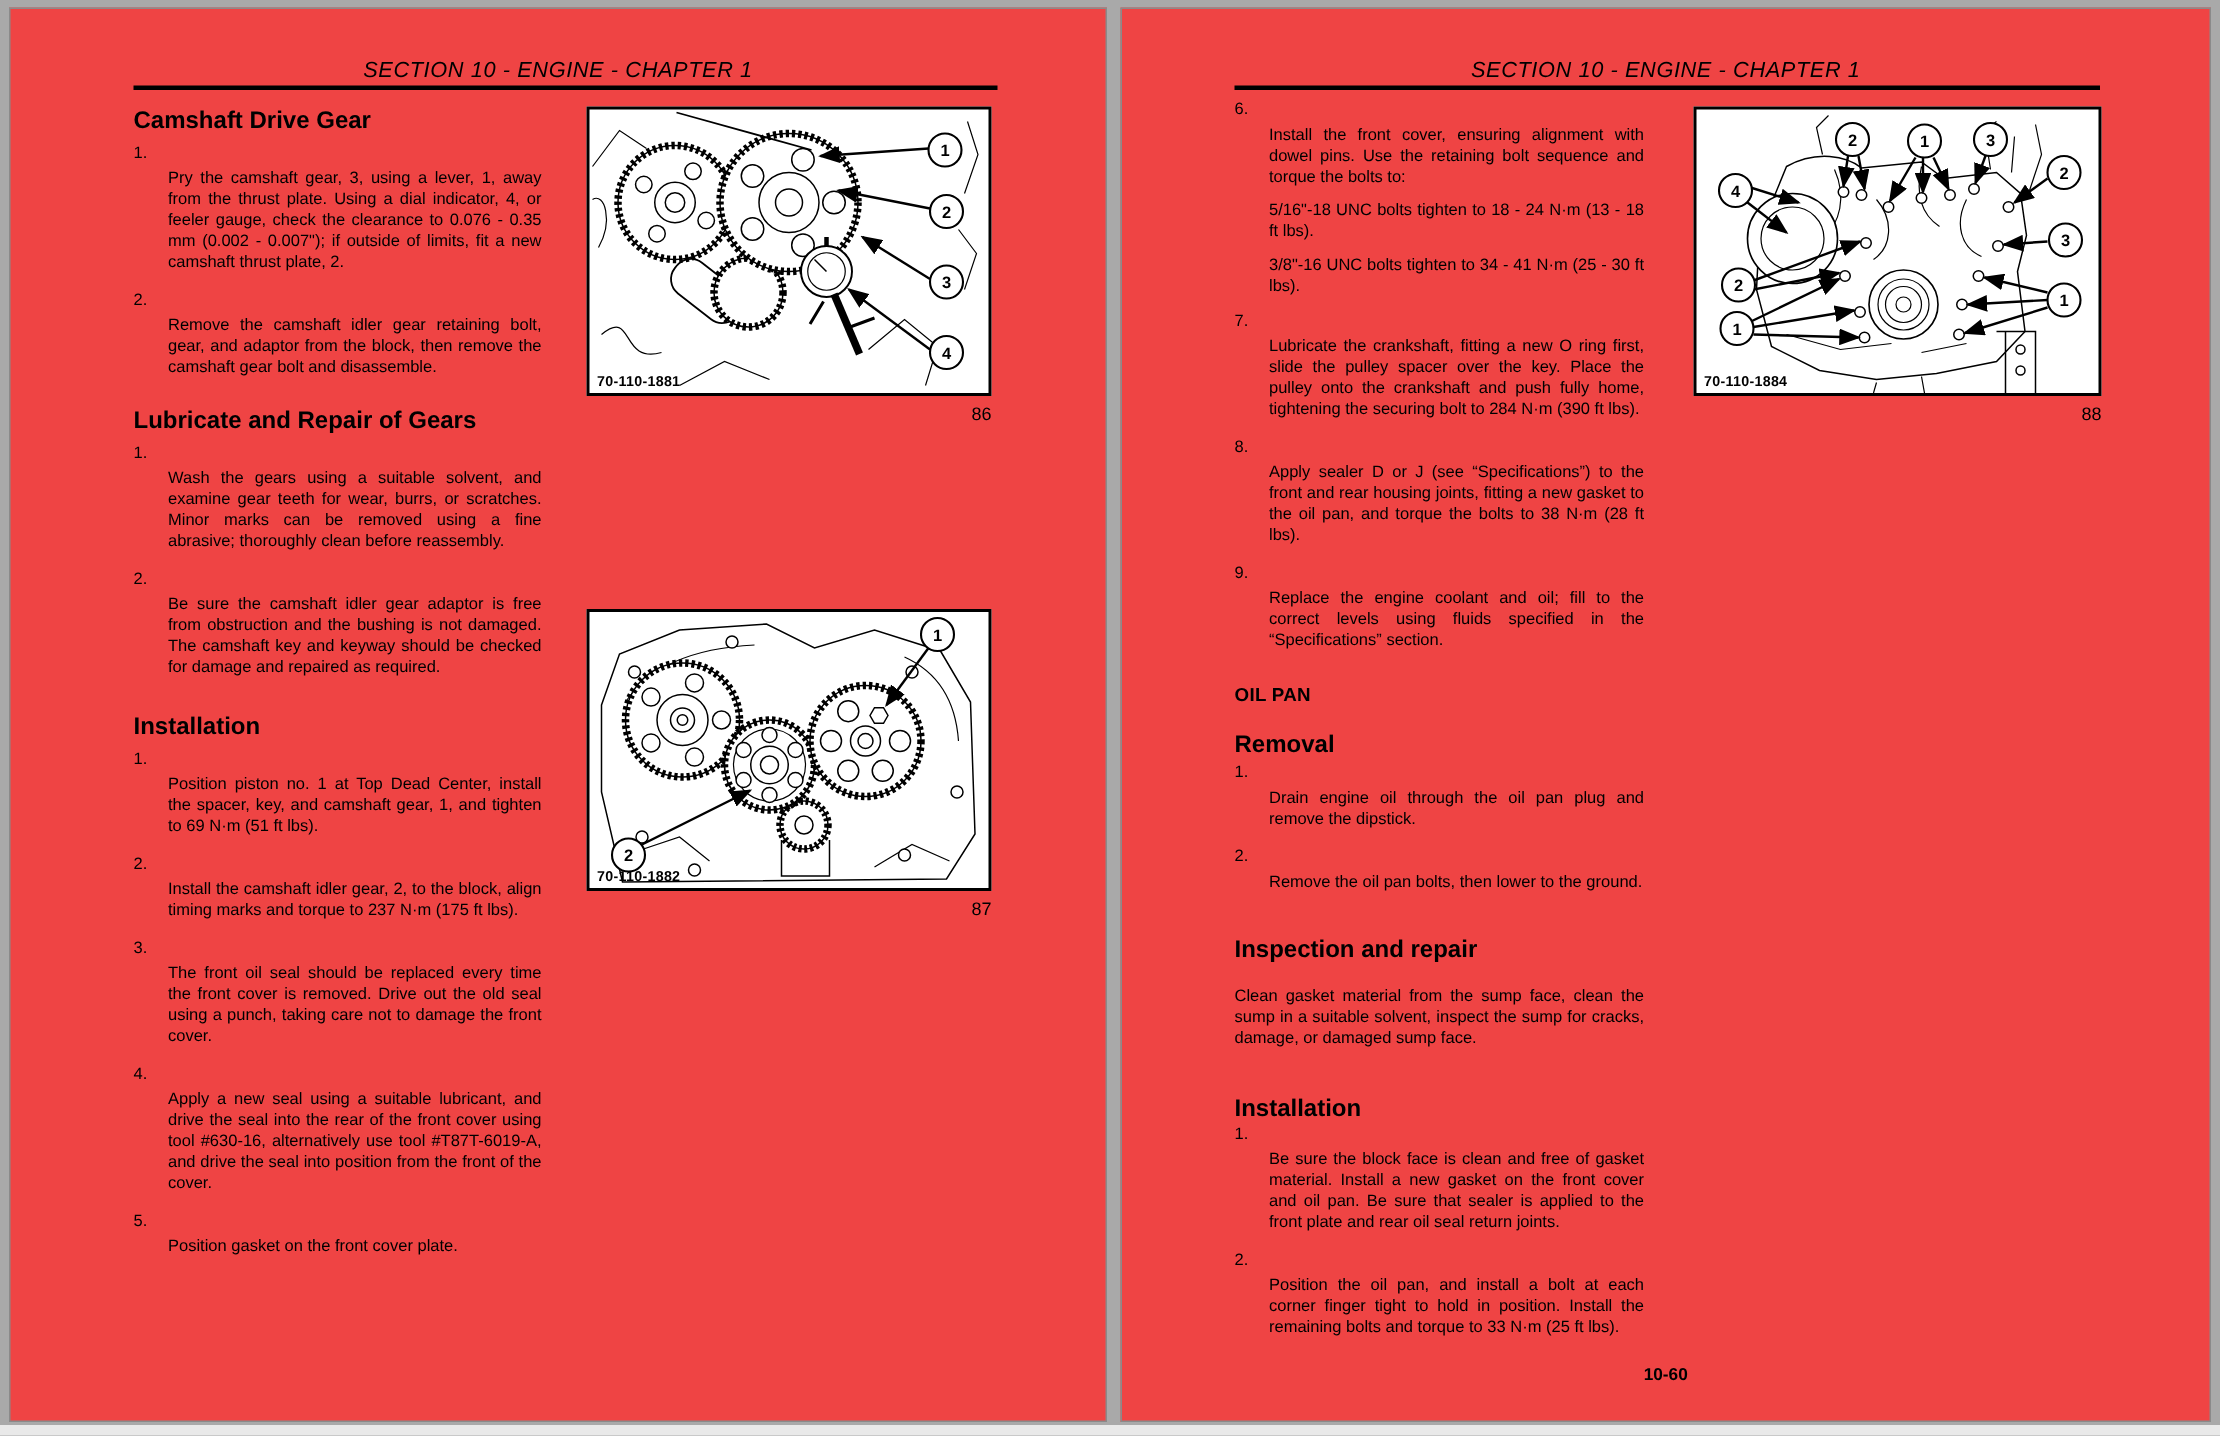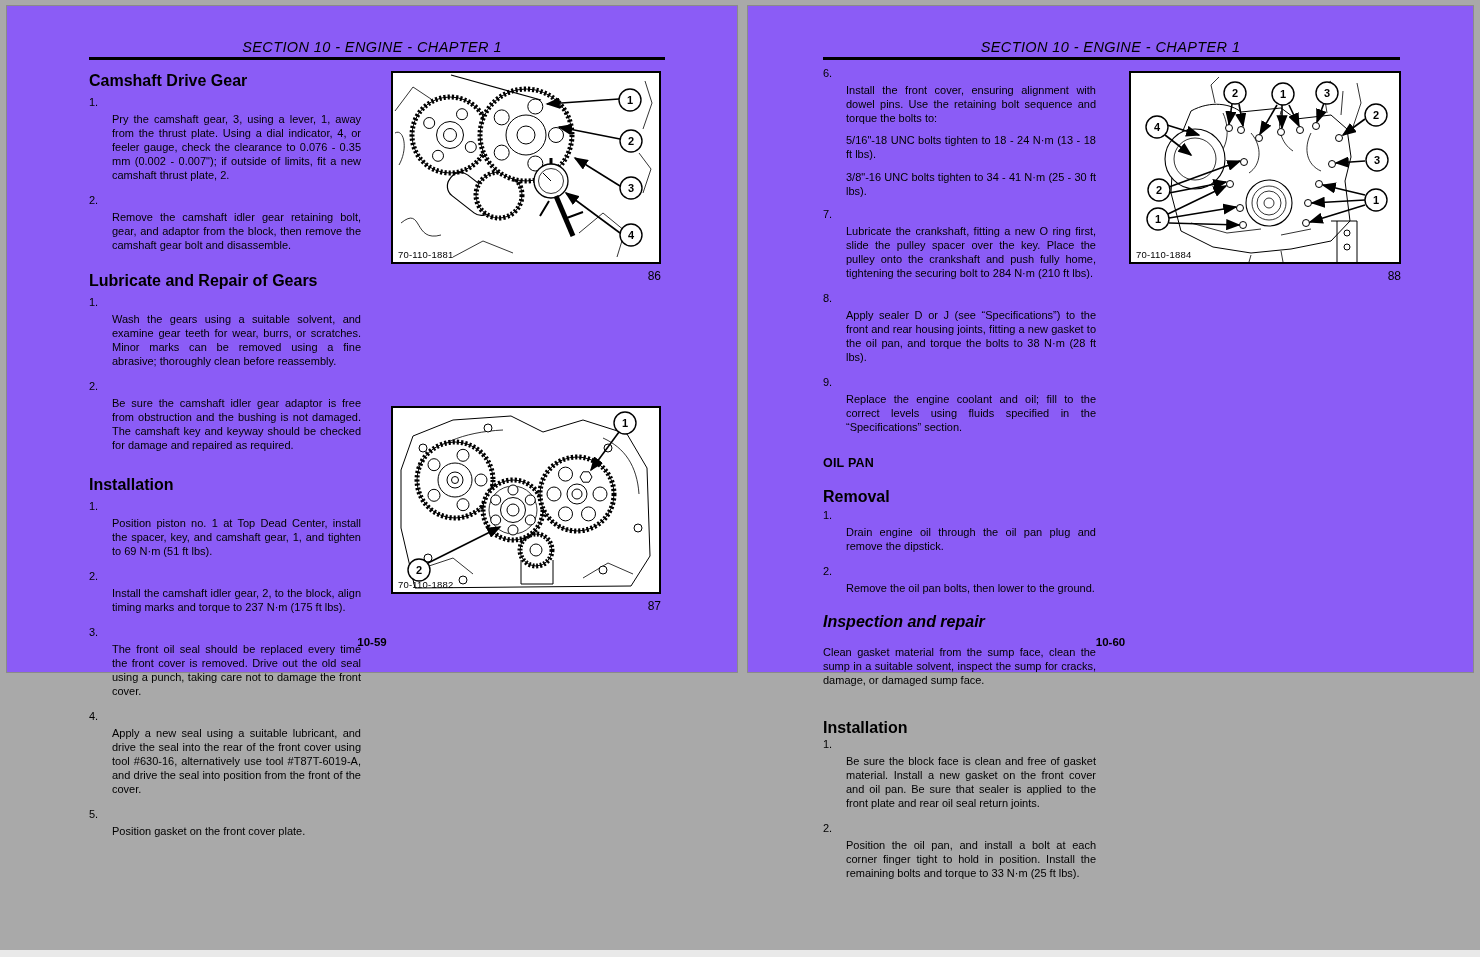--- a/index.html
+++ b/index.html
@@ -3,47 +3,47 @@
 <meta charset="utf-8">
 <style>
   html,body{margin:0;padding:0;}
   body{
     width:1480px;height:957px;position:relative;
     background:#a9a9a9;
     font-family:"Liberation Sans","DejaVu Sans",sans-serif;
     color:#000;overflow:hidden;
   }
   .bottom-strip{position:absolute;left:0;bottom:0;width:1480px;height:7px;background:#e9e9e9;}
-  .page{position:absolute;top:5px;height:668px;background:#8b5cf6;border:1px solid #8a8a8a;box-sizing:border-box;}
+  .page{position:absolute;top:5px;height:943px;background:#ef4444;border:1px solid #8a8a8a;box-sizing:border-box;}
   #page-left{left:6px;width:732px;}
   #page-right{left:747px;width:727px;}
   .pg-title{position:absolute;top:33px;left:0;width:100%;text-align:center;
     font-style:italic;font-size:14.5px;letter-spacing:.4px;}
   .rule{position:absolute;top:51px;height:3px;background:#000;}
   #page-left .rule{left:82px;width:576px;}
   #page-right .rule{left:75px;width:577px;}
   .col{position:absolute;font-size:11px;line-height:14px;}
   #page-left .col{left:82px;top:68px;width:272px;}
   #page-right .col{left:75px;top:60px;width:273px;}
   .sec{font-weight:bold;font-size:16px;margin:18px 0 7px;}
   .sec.first{margin-top:0;}
   .sec.cap{font-size:12.5px;margin:22px 0 20px;letter-spacing:.2px;}
   .sec.tight{margin-bottom:4px;}
-  .sec.insp2{margin-top:20px;margin-bottom:2px;font-style:italic;}
+  .sec.insp2{margin-top:32px;margin-bottom:2px;}
   .sec.inst2{margin-top:34px;margin-bottom:2px;}
   .item{display:flex;margin:0 0 11px;}
   .item .n{width:23px;flex:none;}
   .item .t{flex:1;text-align:justify;margin-top:17px;}
   .sub{margin:0 0 9px 23px;text-align:justify;}
   .plain{text-align:justify;margin:16px 0 10px;}
   .figbox{position:absolute;background:#fff;border:2px solid #000;box-sizing:border-box;}
   #fig86{left:384px;top:65px;width:270px;height:193px;}
   #fig87{left:384px;top:400px;width:270px;height:188px;}
   #fig88{left:381px;top:65px;width:272px;height:193px;}
-  .figcap{position:absolute;left:5px;bottom:2px;font-size:9.5px;letter-spacing:.2px;}
+  .figcap{position:absolute;left:5px;bottom:2px;font-size:9.5px;letter-spacing:.2px;font-weight:bold;}
   .fignum{position:absolute;font-size:12px;text-align:right;}
   #fig86num{left:384px;top:263px;width:270px;}
   #fig87num{left:384px;top:593px;width:270px;}
   #fig88num{left:381px;top:263px;width:272px;}
   .pgnum{position:absolute;bottom:24px;left:0;width:100%;text-align:center;font-weight:bold;font-size:11.5px;}
   svg{display:block;}
   .lineart{stroke:#000;fill:none;}
   .co-circle{fill:#fff;stroke:#000;stroke-width:1.4;}
   .co-text{font-family:"Liberation Sans",sans-serif;font-size:11px;font-weight:bold;text-anchor:middle;}
   .arrow{stroke:#000;stroke-width:1.6;fill:none;}
@@ -240,37 +240,36 @@
       </g>
       <g>
         <circle cx="26" cy="162" r="11" class="co-circle"></circle>
         <text x="26" y="166" class="co-text">2</text>
       </g>
     </svg>
     <div class="figcap">70-110-1882</div>
   </div>
   <div class="fignum" id="fig87num">87</div>
 
-  <div class="pgnum">10-59</div>
 </div>
 
 <div class="page" id="page-right">
   <div class="pg-title">SECTION 10 - ENGINE - CHAPTER 1</div>
   <div class="rule"></div>
 
   <div class="col">
     <div class="item" style="margin-bottom:8px">
       <span class="n">6.</span>
       <div class="t">Install the front cover, ensuring alignment with dowel pins. Use the retaining bolt sequence and torque the bolts to:</div>
     </div>
     <div class="sub">5/16"-18 UNC bolts tighten to 18 - 24 N·m (13 - 18 ft lbs).</div>
     <div class="sub">3/8"-16 UNC bolts tighten to 34 - 41 N·m (25 - 30 ft lbs).</div>
     <div class="item">
       <span class="n">7.</span>
-      <div class="t">Lubricate the crankshaft, fitting a new O ring first, slide the pulley spacer over the key. Place the pulley onto the crankshaft and push fully home, tightening the securing bolt to 284 N·m (210 ft lbs).</div>
+      <div class="t">Lubricate the crankshaft, fitting a new O ring first, slide the pulley spacer over the key. Place the pulley onto the crankshaft and push fully home, tightening the securing bolt to 284 N·m (390 ft lbs).</div>
     </div>
     <div class="item">
       <span class="n">8.</span>
       <div class="t">Apply sealer D or J (see “Specifications”) to the front and rear housing joints, fitting a new gasket to the oil pan, and torque the bolts to 38 N·m (28 ft lbs).</div>
     </div>
     <div class="item">
       <span class="n">9.</span>
       <div class="t">Replace the engine coolant and oil; fill to the correct levels using fluids specified in the “Specifications” section.</div>
     </div>
 

